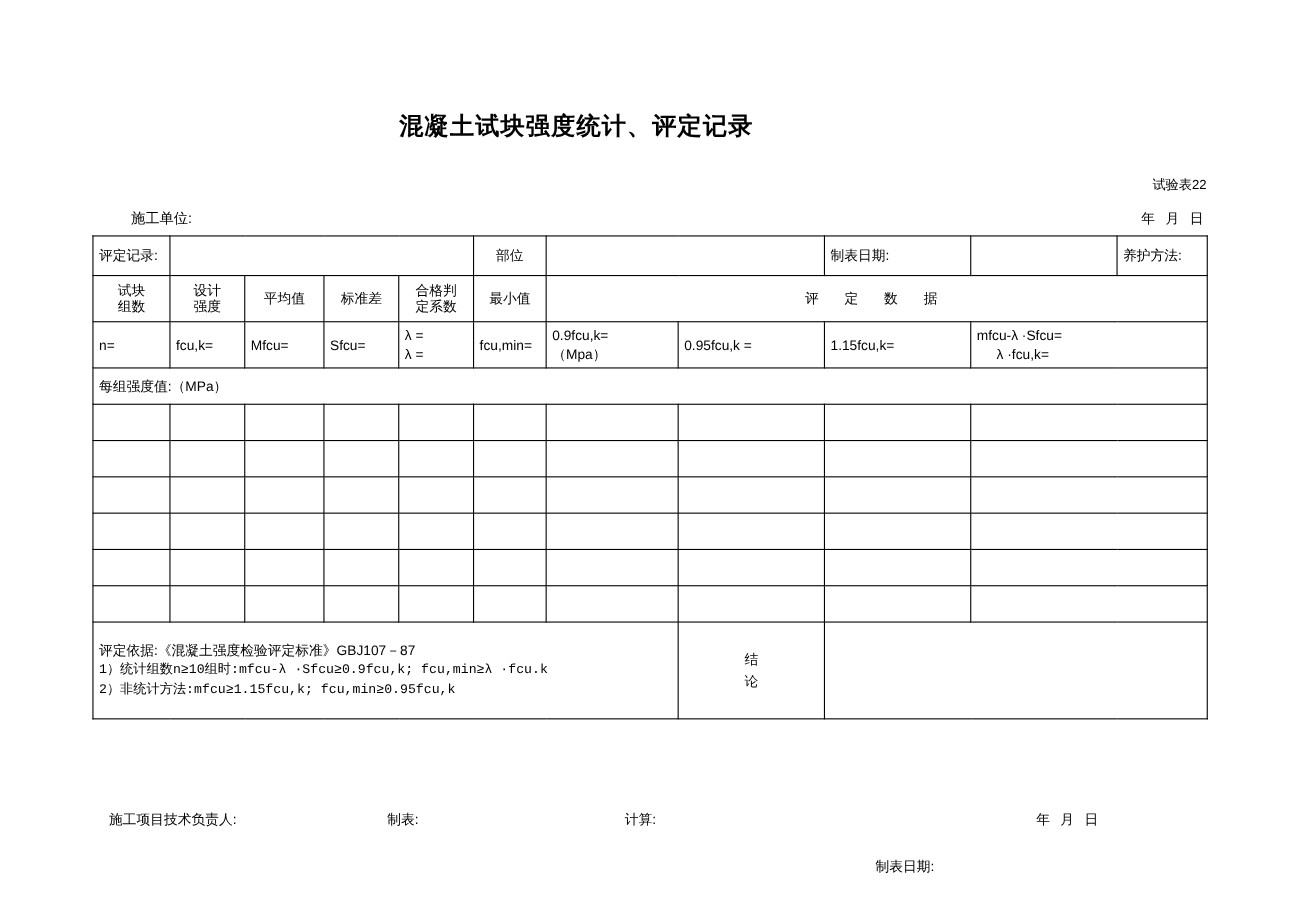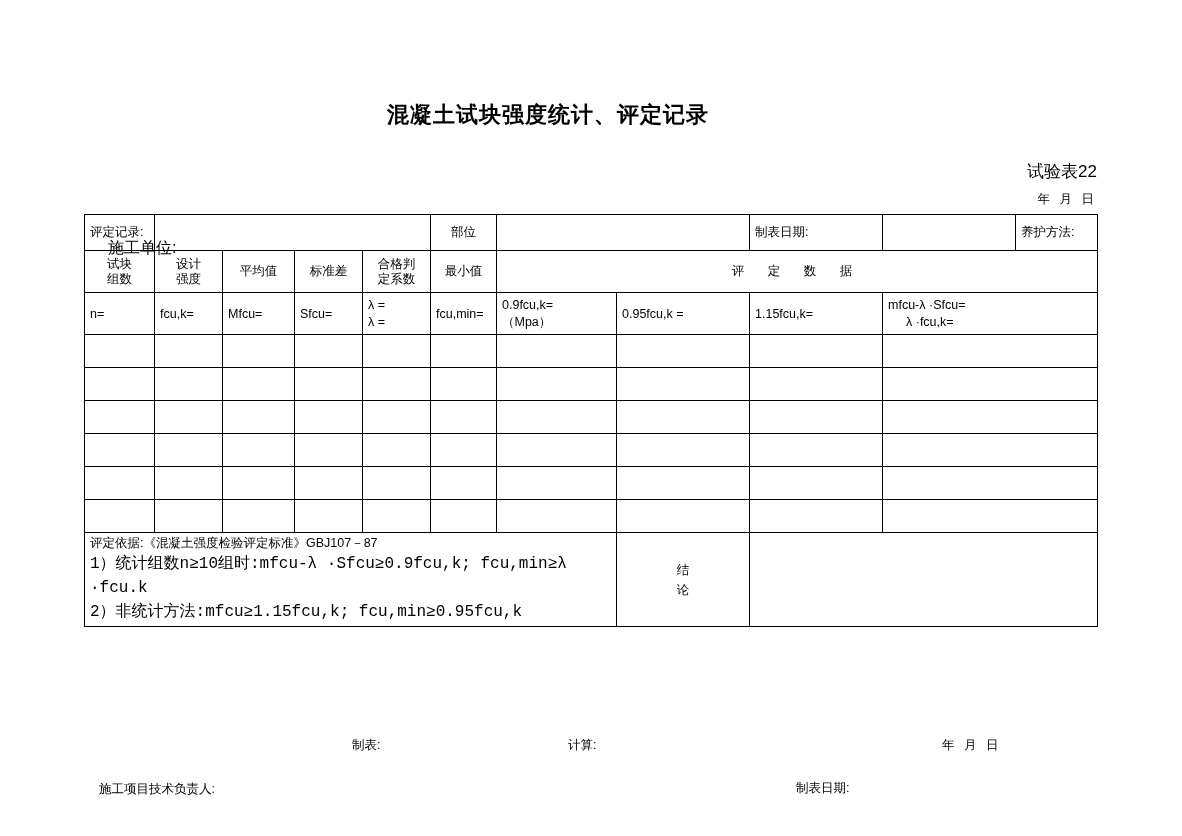--- a/index.html
+++ b/index.html
@@ -24,35 +24,33 @@
   .title {
     position: absolute;
     top: 100px;
     left: 0;
     width: 1048px;
     text-align: center;
     font-size: 22px;
     font-weight: bold;
     letter-spacing: 1px;
     font-family: "Liberation Sans", sans-serif;
-    padding-left: 24px;
   }
   .form-no {
     position: absolute;
     top: 160px;
     right: 85px;
-    font-size: 17px;
+    font-size: 12px;
     text-align: center;
   }
   .unit-line {
     position: absolute;
     top: 190px;
-    left: 108px;
-    font-size: 16px;
-    margin-top: 48px;
+    left: 119px;
+    font-size: 13px;
   }
   .date-line {
     position: absolute;
     top: 191px;
     right: 85px;
     font-size: 12.5px;
     letter-spacing: 3px;
   }
   table.main {
     position: absolute;
@@ -97,31 +95,31 @@
     top: 737px;
     left: 0;
     width: 1182px;
     height: 20px;
     font-size: 12.5px;
   }
   .footer span {
     position: absolute;
     white-space: nowrap;
   }
-  .f1 { left: 99px; margin-top: 44px; }
+  .f1 { left: 99px; }
   .f2 { left: 352px; }
   .f3 { left: 568px; }
   .f4 { left: 796px; margin-top: 43px; }
   .f5 { left: 942px; letter-spacing: 3px; }
   .basis-cell {
     vertical-align: top;
     padding-top: 6px;
   }
   .note-lines {
-    font-size: 16px;
+    font-size: 12px;
     line-height: 1.5;
   }
   .concl {
     text-align: center;
     font-size: 12.5px;
     line-height: 1.6;
   }
   .nowrap { white-space: nowrap; }
 </style>
 </head>
@@ -197,20 +195,23 @@
         <div>（Mpa）</div>
       </td>
       <td class="mono lft">0.95fcu,k =</td>
       <td class="mono lft">1.15fcu,k=</td>
       <td colspan="2" class="mono lft small-line">
         <div>mfcu-λ  ·Sfcu=</div>
         <div style="padding-left:18px;">λ  ·fcu,k=</div>
       </td>
     </tr>
 
+    <tr class="row-h-33">
+      <td colspan="11" class="lft">每组强度值:（MPa）</td>
+    </tr>
 
     <tr class="row-h-33">
       <td></td>
       <td></td>
       <td></td>
       <td></td>
       <td></td>
       <td></td>
       <td></td>
       <td></td>

